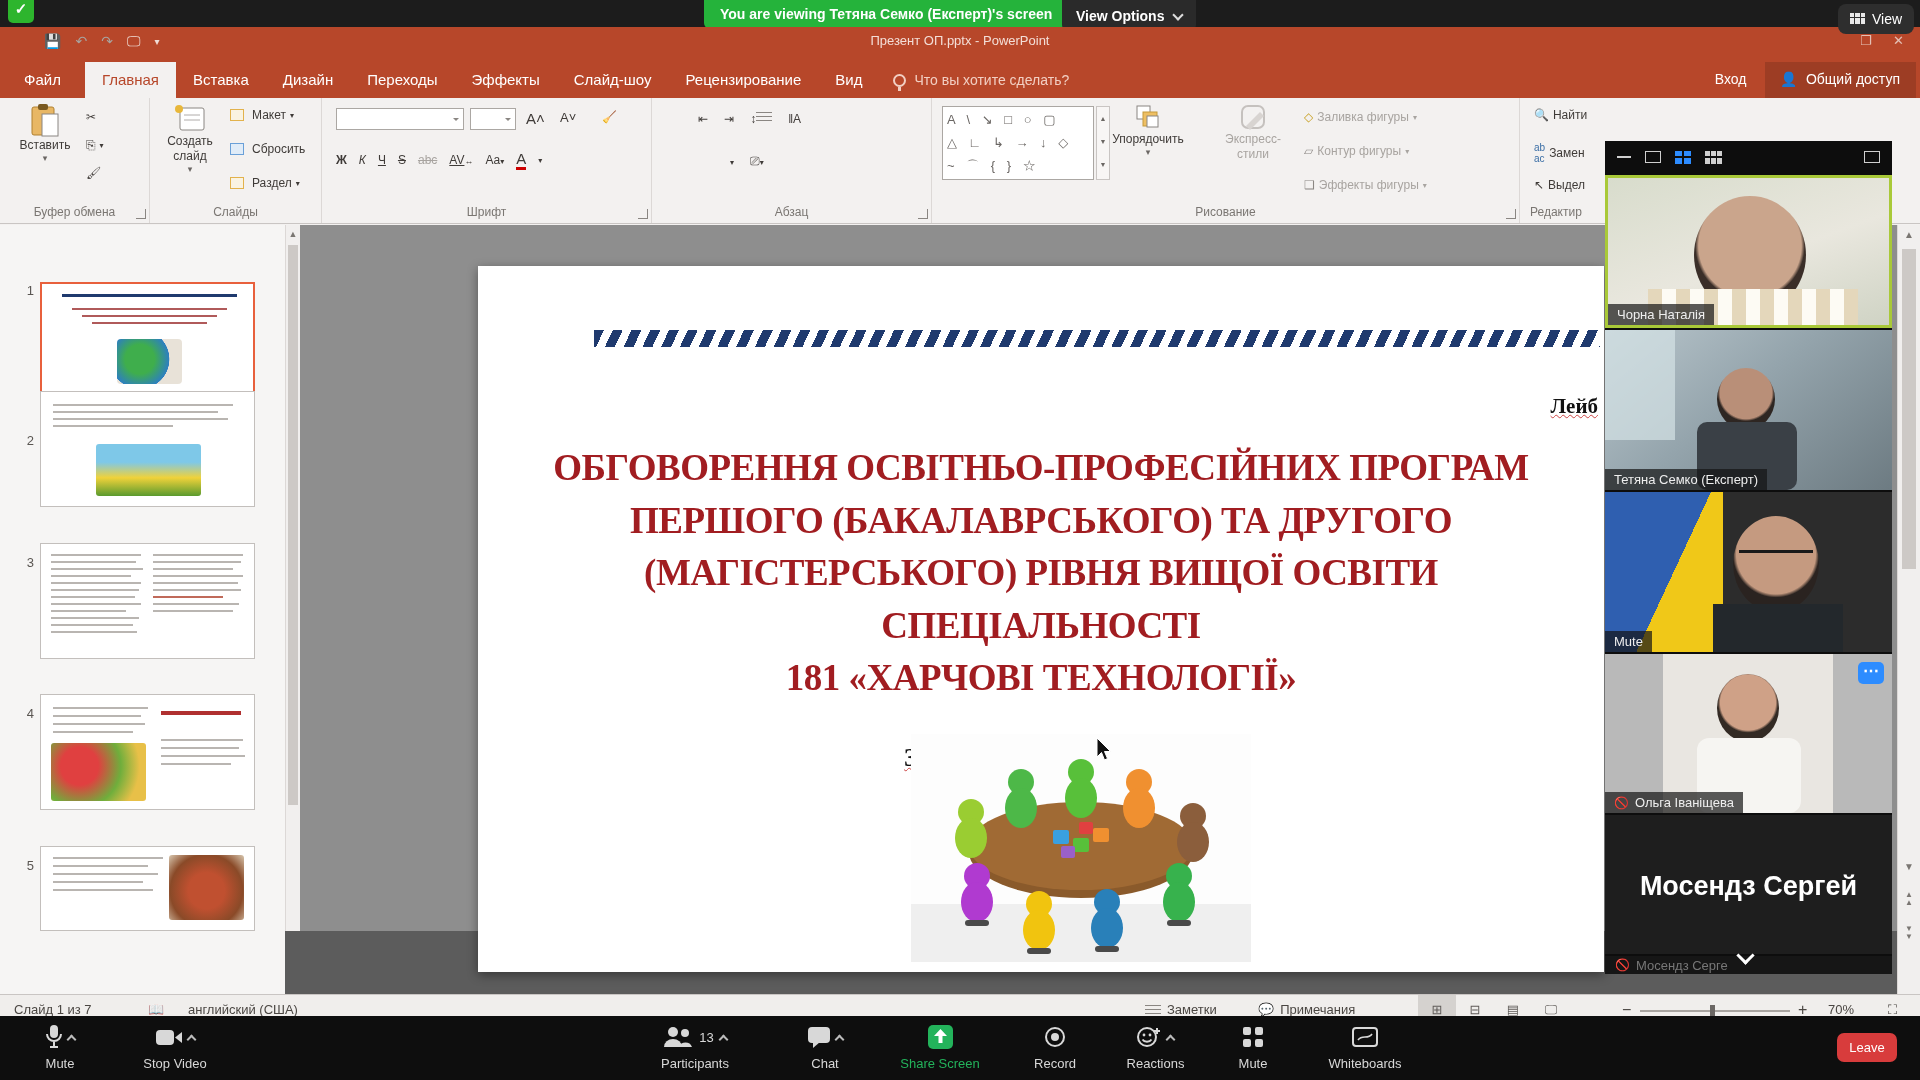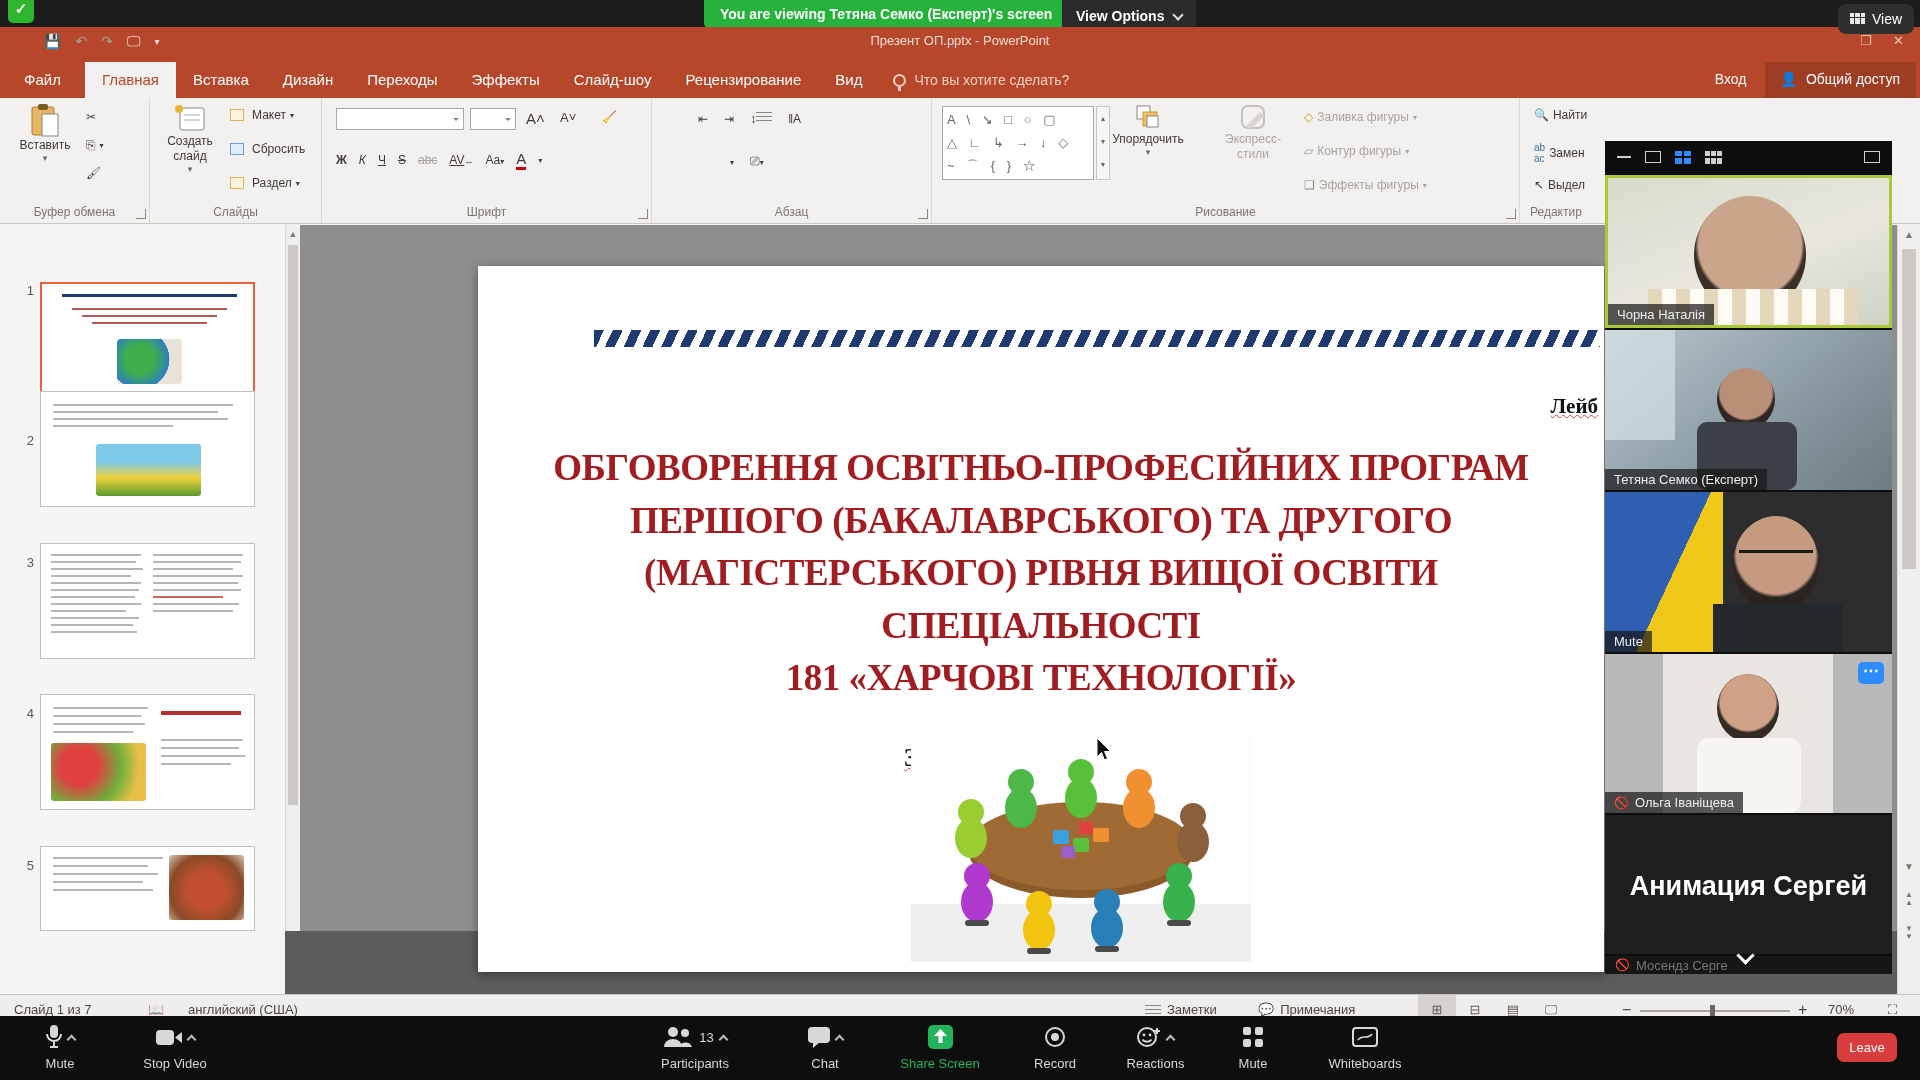--- a/index.html
+++ b/index.html
@@ -608,21 +608,21 @@
            background:radial-gradient(circle at 50% 42%, #cfa187 55%, #332a24 60%);"></div>
       <div class="abs" style="left:92px; top:84px; width:104px; height:75px; background:#f6f5f2; border-radius:12px;"></div>
       <div id="morebtn" style="top:8px;">⋯</div>
       <div class="nametag">
         <span class="mutedmic">🚫</span>
         <span>Ольга Іваніщева</span>
       </div>
     </div>
 
     <div class="tile" style="top:674px; height:139px; background:#1e1e1e;">
-      <div id="bigname">Анимация Сергей</div>
+      <div id="bigname">Мосендз Сергей</div>
     </div>
 
     <div id="moretile" style="top:815px; height:18px;">
       <span class="mutedmic">🚫</span>
       <span>Мосендз Серге</span>
     </div>
     <div id="panelchev" style="top:806px;"></div>
   </div>
 
   <div id="ztoolbar" class="abs">

